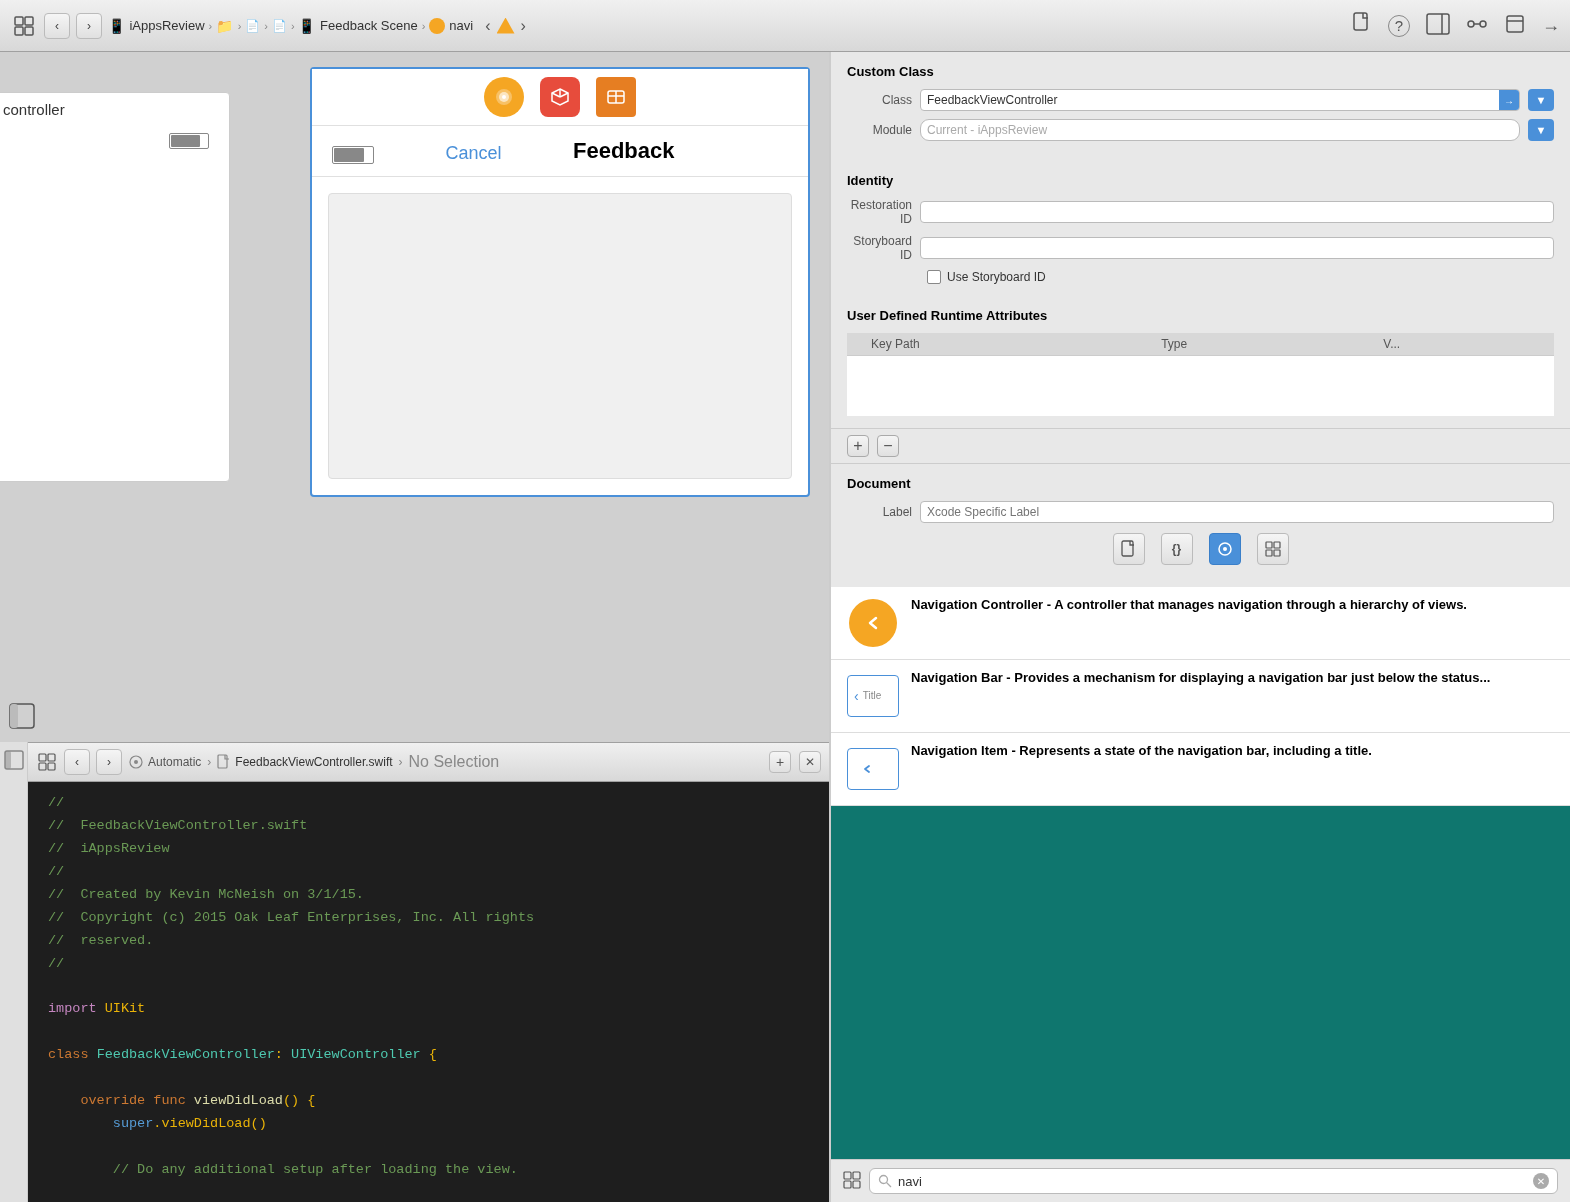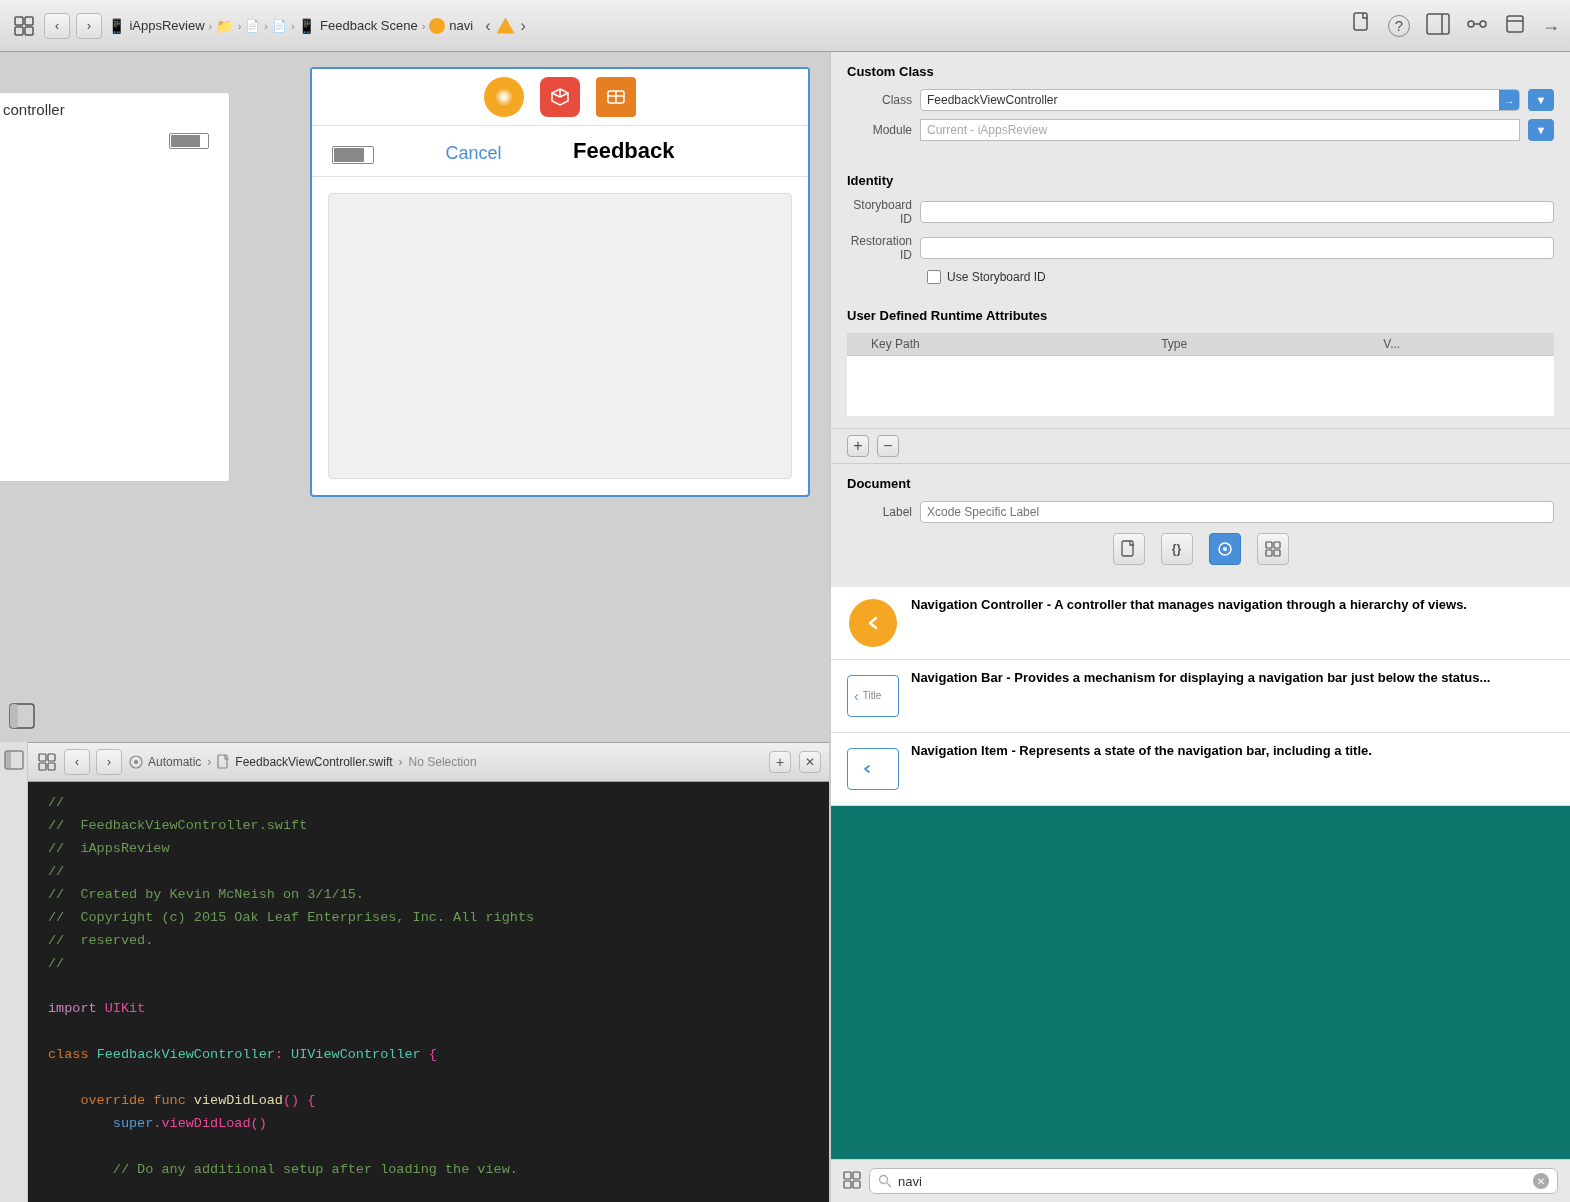--- a/index.html
+++ b/index.html
@@ -203,21 +203,21 @@
     .code-editor-inner {
       padding: 10px 20px;
       font-family: 'Courier New', monospace;
       font-size: 13.5px;
       line-height: 1.7;
     }
     .code-comment { color: #6a9955; }
     .code-keyword { color: #cc7832; }
     .code-type { color: #4ec9b0; }
     .code-func { color: #dcdcaa; }
-    .code-normal { color: #ec4899; }
+    .code-normal { color: #eab308; }
     .code-import { color: #c586c0; }
     .code-blue { color: #569cd6; }
     .code-line { display: block; }
 
     
     .right-panel {
       width: 740px;
       background: #0f766e;
       border-left: 1px solid #ccc;
       display: flex;
@@ -292,21 +292,21 @@
       display: flex; align-items: center; justify-content: center;
       color: white;
       font-size: 11px;
       cursor: pointer;
       flex-shrink: 0;
     }
     .form-input-placeholder {
       flex: 1;
       height: 22px;
       border: 1px solid #bbb;
-      border-radius: 0;
+      border-radius: 9px;
       background: white;
       padding: 0 6px;
       font-size: 12px;
       color: #aaa;
       display: flex;
       align-items: center;
     }
 
     
     .identity-section {
@@ -724,21 +724,21 @@
 
           <div style="display:flex;align-items:center;gap:4px;font-size:12px;color:#333;">
             <svg width="14" height="16" viewBox="0 0 14 16">
                 <rect x="1" y="1" width="9" height="13" fill="none" stroke="#888" stroke-width="1.2" rx="1"></rect>
                 <polyline points="8,1 8,5 12,5" fill="none" stroke="#888" stroke-width="1.2"></polyline>
               </svg>
             <span style="cursor:pointer;">FeedbackViewController.swift</span>
           </div>
 
           <span style="color:#888;font-size:12px;">›</span>
-          <span style="font-size:12px;color:#888;cursor:pointer;">No Selection</span>
+          <span style="font-size:16px;color:#888;cursor:pointer;">No Selection</span>
 
           <div style="margin-left:auto;display:flex;align-items:center;gap:8px;">
             <div style="width:22px;height:22px;border:1px solid #bbb;border-radius:4px;background:linear-gradient(to bottom,#f5f5f5,#e0e0e0);display:flex;align-items:center;justify-content:center;font-size:14px;cursor:pointer;color:#555;">+</div>
             <div style="width:22px;height:22px;border:1px solid #bbb;border-radius:4px;background:linear-gradient(to bottom,#f5f5f5,#e0e0e0);display:flex;align-items:center;justify-content:center;font-size:12px;cursor:pointer;color:#555;">✕</div>
           </div>
         </div>
 
         <div class="code-editor">
           <div class="code-editor-inner">
             <span class="code-line code-comment">//</span>
@@ -784,26 +784,26 @@
         <div class="form-label">Module</div>
         <div class="form-input-placeholder">Current - iAppsReview</div>
         <div class="form-dropdown-btn">▼</div>
       </div>
     </div>
 
     <div class="identity-section">
       <div class="inspector-section-title">Identity</div>
 
       <div class="form-row">
+        <div class="form-label">Restoration ID</div>
+        <input class="form-input" type="text" value="" style="">
+      </div>
+
+      <div class="form-row">
         <div class="form-label">Storyboard ID</div>
-        <input class="form-input" type="text" value="" style="">
-      </div>
-
-      <div class="form-row">
-        <div class="form-label">Restoration ID</div>
         <input class="form-input" type="text" value="" style="">
       </div>
 
       <div class="checkbox-row">
         <div class="checkbox"></div>
         <span>Use Storyboard ID</span>
       </div>
     </div>
 
     <div class="runtime-section">

